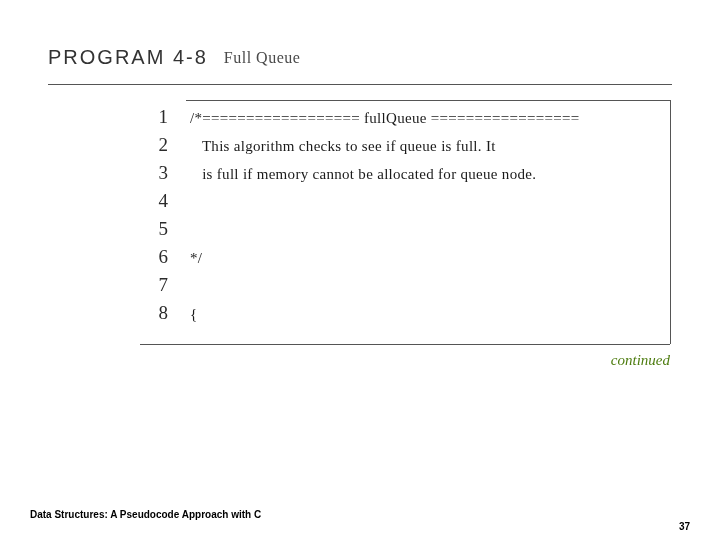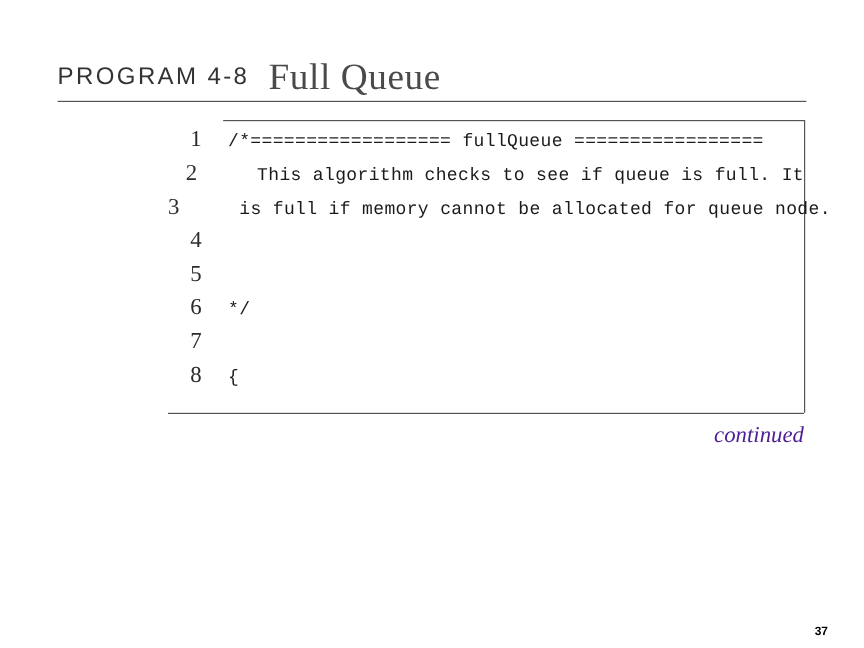--- a/index.html
+++ b/index.html
@@ -1,29 +1,29 @@
 <!DOCTYPE html>
 <html><head>
 <meta charset="utf-8">
 <style>
   * { box-sizing: border-box; margin: 0; padding: 0; }
   html, body { width: 720px; height: 540px; background: #fff; font-family: Georgia, 'Times New Roman', serif; color: #000; }
   .page { position: relative; width: 720px; height: 540px; }
   .header { position: absolute; left: 48px; top: 46px; display: flex; align-items: center; gap: 16px; }
   .prog-label { font-family: Arial, Helvetica, sans-serif; font-size: 20px; letter-spacing: 2px; color: #333; font-weight: 400; }
-  .prog-title { font-family: Georgia, serif; font-size: 31px; color: #4a4a4a; font-weight: 400; letter-spacing: 0.5px; }
+  .prog-title { font-family: Georgia, serif; font-size: 16px; color: #4a4a4a; font-weight: 400; letter-spacing: 0.5px; }
   .rule { position: absolute; left: 48px; top: 84px; width: 624px; height: 1px; background: #555; }
   .code-area { position: absolute; left: 140px; top: 106px; width: 530px; }
   .line { display: flex; align-items: baseline; height: 28px; }
   .ln { width: 28px; text-align: right; font-family: Georgia, serif; font-size: 19px; color: #2b2b2b; margin-right: 22px; }
-  .code { font-family: Liberation Mono, monospace; font-size: 15px; color: #1a1a1a; white-space: pre; letter-spacing: 0.3px; }
+  .code { font-family: Liberation Serif, serif; font-size: 15px; color: #1a1a1a; white-space: pre; letter-spacing: 0.3px; }
   .box-top { position: absolute; left: 186px; top: 100px; width: 484px; height: 1px; background: #555; }
   .box-right { position: absolute; left: 670px; top: 100px; width: 1px; height: 244px; background: #555; }
   .box-bottom { position: absolute; left: 140px; top: 344px; width: 530px; height: 1px; background: #555; }
-  .continued { position: absolute; right: 50px; top: 352px; font-family: Georgia, serif; font-style: italic; font-size: 19px; color: #4c1d95; }
+  .continued { position: absolute; right: 50px; top: 352px; font-family: Georgia, serif; font-style: italic; font-size: 15px; color: #4d7c0f; }
   .footer-left { position: absolute; left: 30px; bottom: 20px; font-family: Arial, Helvetica, sans-serif; font-weight: bold; font-size: 10px; color: #000; }
   .footer-right { position: absolute; right: 30px; bottom: 8px; font-family: Arial, Helvetica, sans-serif; font-weight: bold; font-size: 10px; color: #000; }
 </style>
 </head>
 <body>
 
 <div class="page">
 
   <div class="header">
     <span class="prog-label">PROGRAM 4-8</span>
@@ -63,15 +63,16 @@
       <span class="ln">7</span>
     </div>
     <div class="line">
       <span class="ln">8</span>
       <span class="code">{</span>
     </div>
   </div>
 
   <div class="continued">continued</div>
 
+  <div class="footer-left">Data Structures: A Pseudocode Approach with C</div>
   <div class="footer-right">37</div>
 
 </div>
 
 </body></html>

